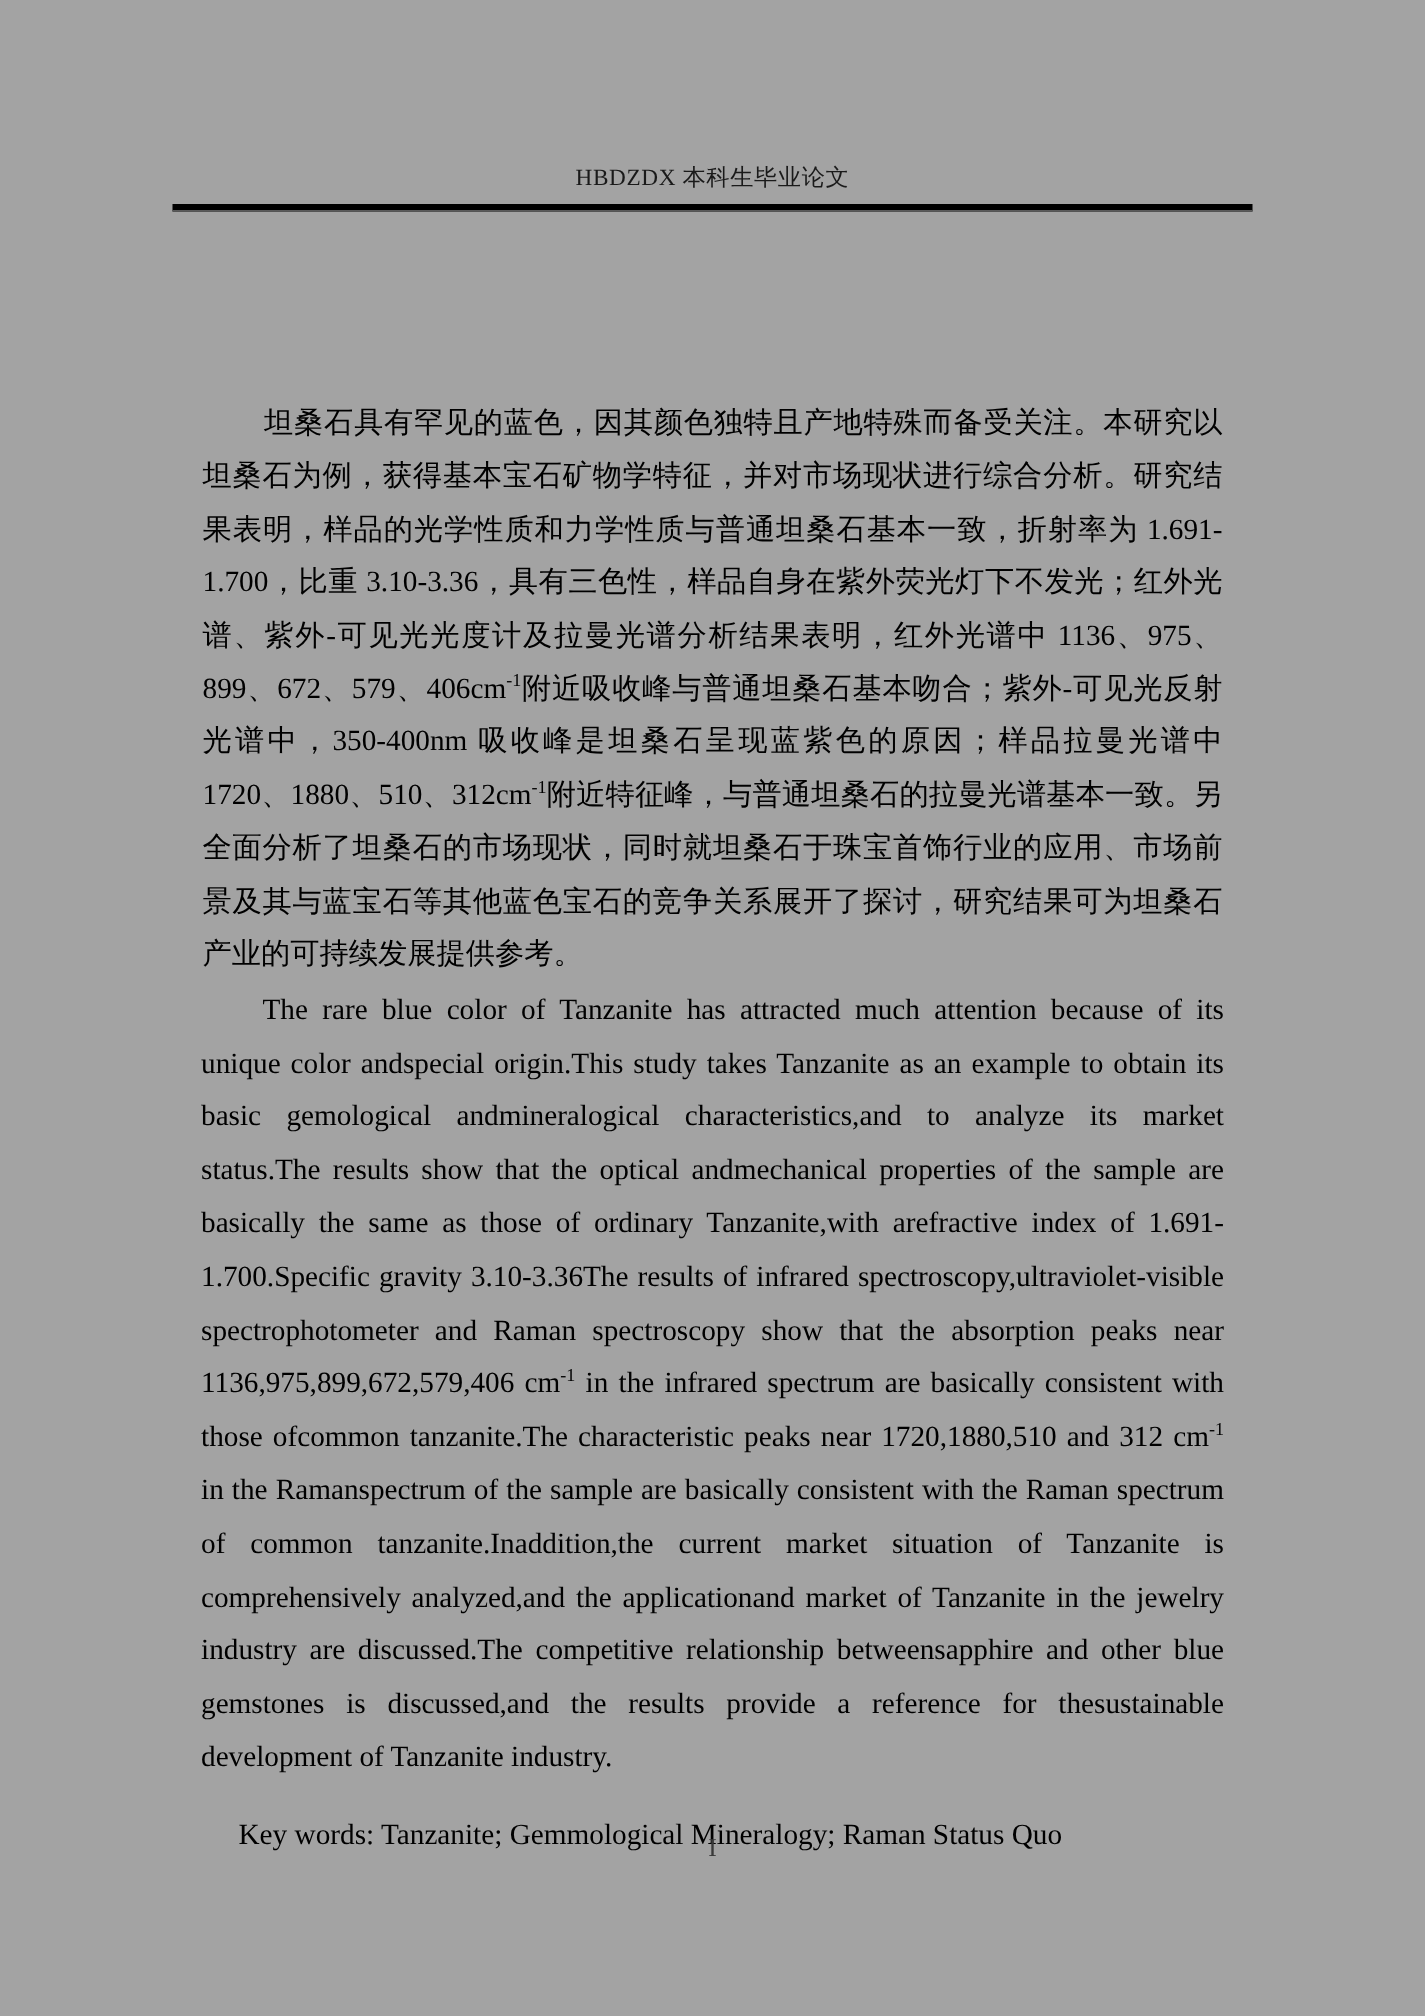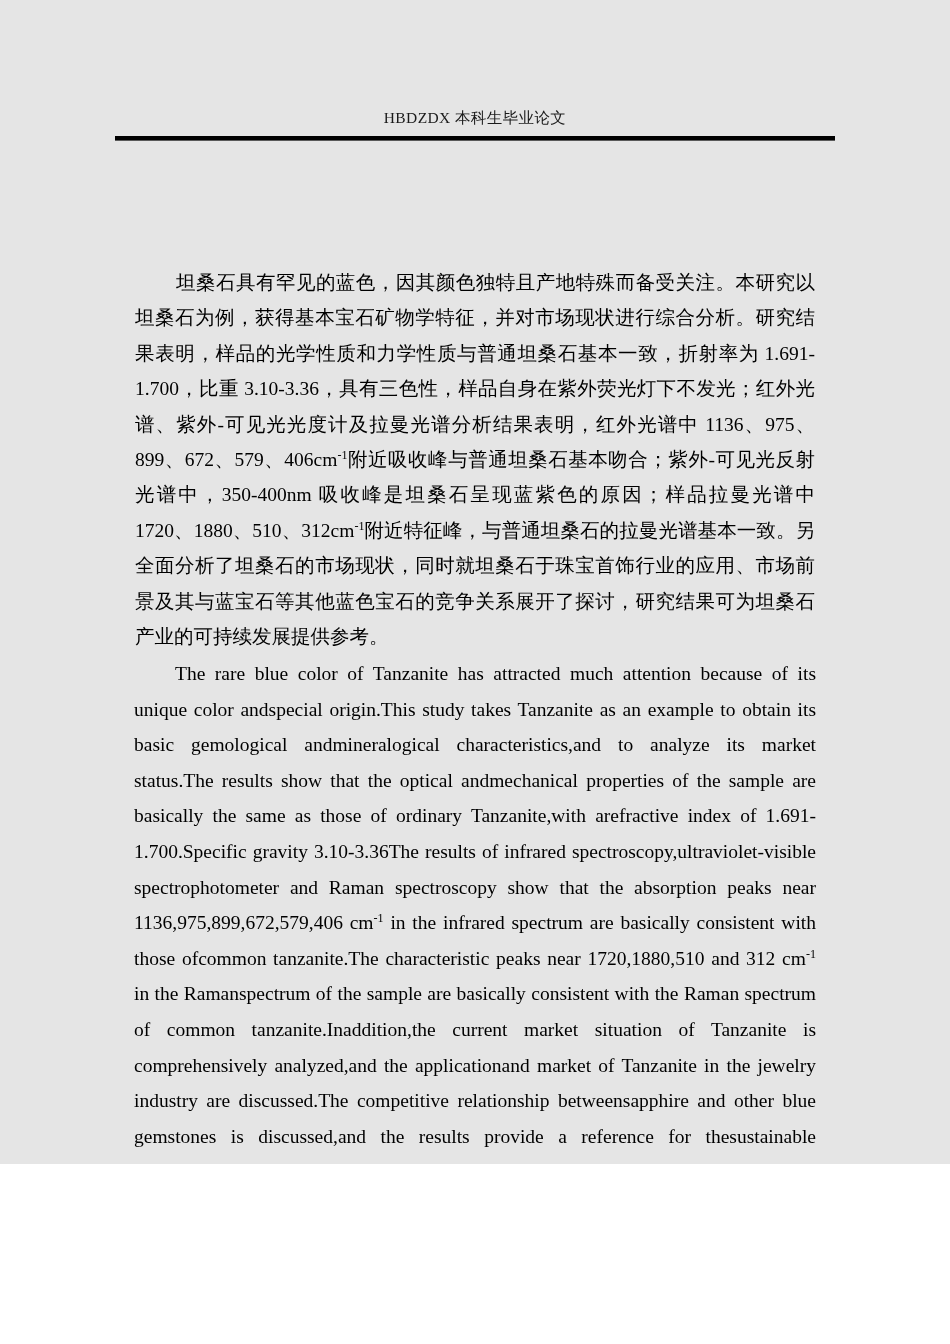--- a/index.html
+++ b/index.html
@@ -3,22 +3,22 @@
 <meta charset="utf-8">
 <style>
   html, body {
     margin: 0;
     padding: 0;
     background: #ffffff;
   }
   .page {
     position: relative;
     width: 950px;
-    height: 1164px;
-    background: #e5e5e5;
+    height: 1344px;
+    background: #a3a3a3;
     overflow: hidden;
     font-family: "Liberation Serif", "DejaVu Serif", serif;
     color: #000000;
   }
 
   
   .header {
     position: absolute;
     left: 115px;
     top: 108px;

